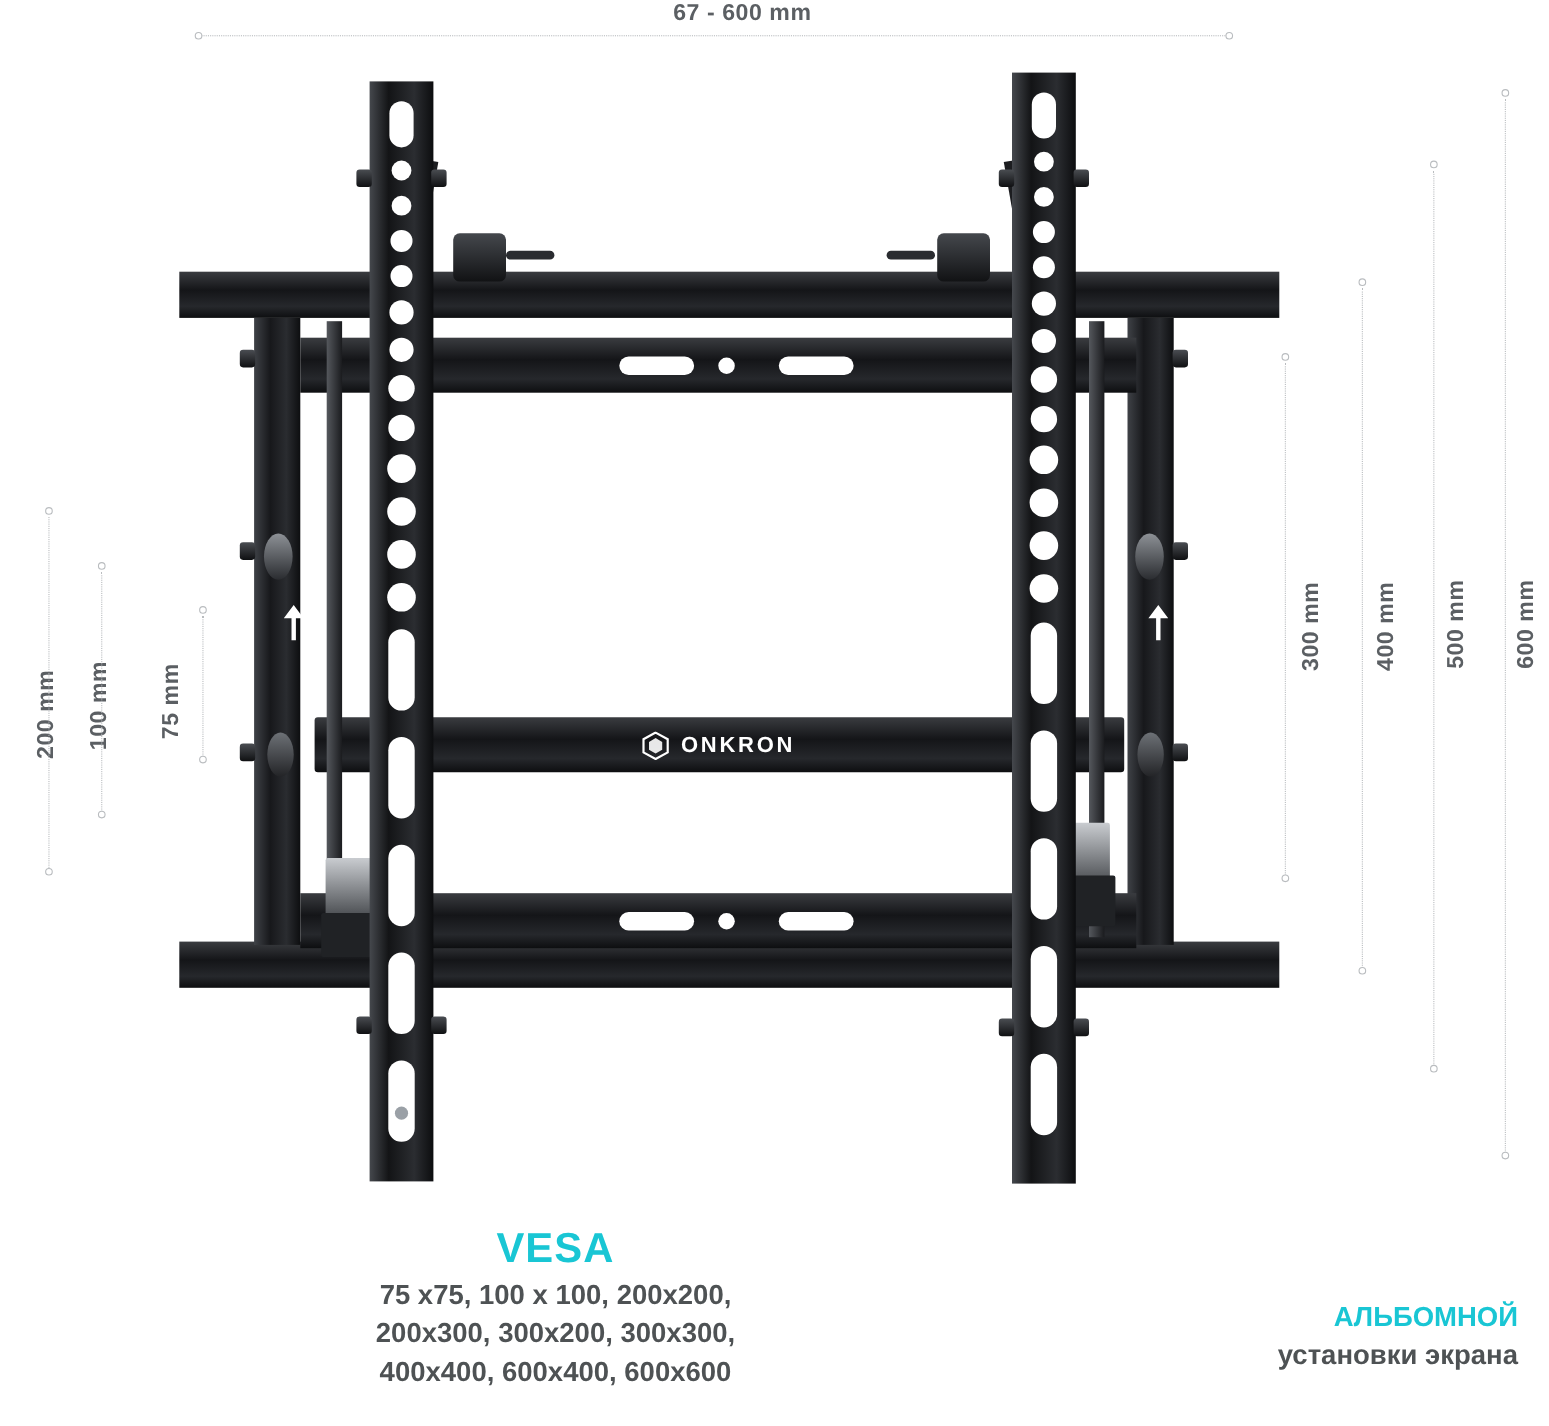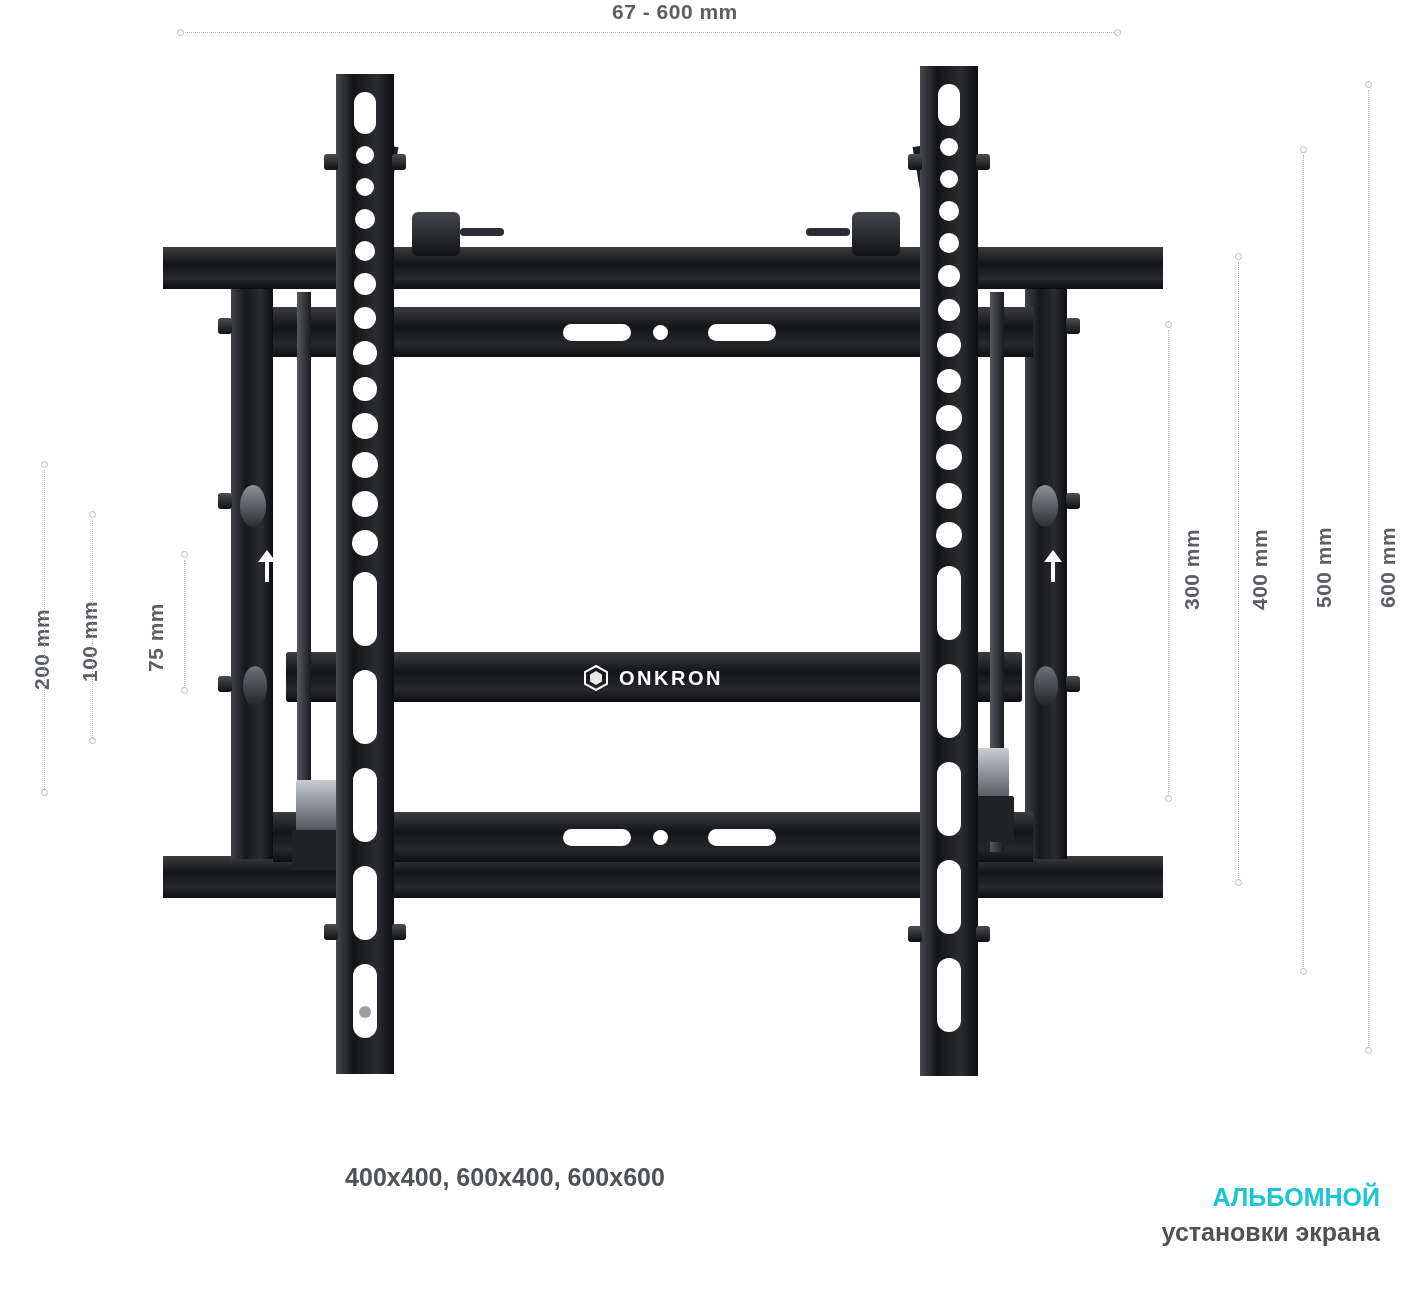--- a/index.html
+++ b/index.html
@@ -285,21 +285,24 @@
       <div class="slot" style="left:17px; top:794px; width:24px; height:74px;"></div>
       <div class="slot" style="left:17px; top:892px; width:24px; height:74px;"></div>
       <div class="knob" style="left:-12px; top:88px; width:14px; height:16px;"></div>
       <div class="knob" style="left:56px; top:88px; width:14px; height:16px;"></div>
       <div class="knob" style="left:-12px; top:860px; width:14px; height:16px;"></div>
       <div class="knob" style="left:56px; top:860px; width:14px; height:16px;"></div>
     </div>
 
   </div>
 
+  <div class="vesa-title" style="top:1114px;">VESA</div>
   <div class="vesa-lines" style="top:1160px;">
+    <div>75 x75, 100 x 100, 200x200,</div>
+    <div>200x300, 300x200, 300x300,</div>
     <div>400x400, 600x400, 600x600</div>
   </div>
 
   <div class="orient-block" style="top:1180px;">
     <div class="cyan">АЛЬБОМНОЙ</div>
     <div>установки экрана</div>
   </div>
 
 </div>
 

